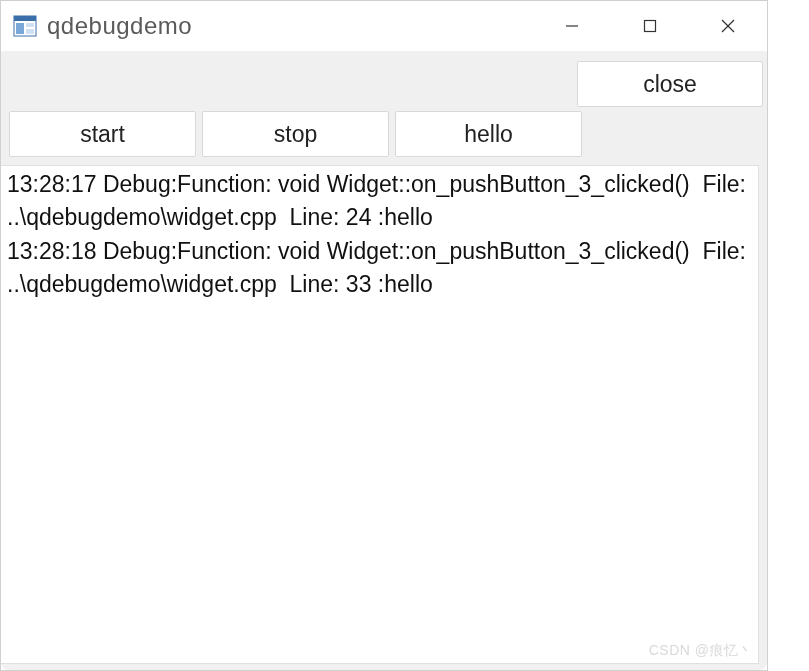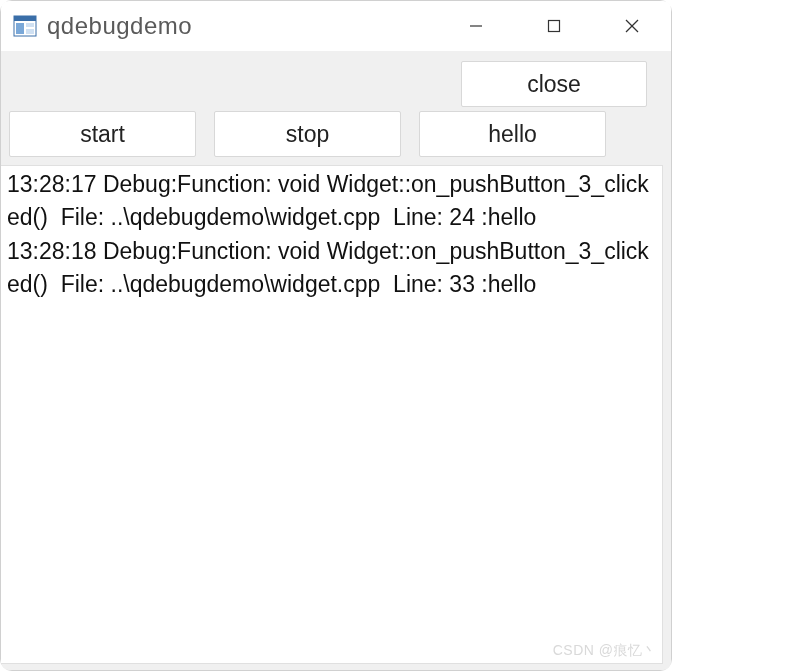--- a/index.html
+++ b/index.html
@@ -4,23 +4,23 @@
 <style>
   * { box-sizing: border-box; }
   html, body {
     margin: 0; padding: 0;
     width: 809px; height: 671px;
     font-family: "Segoe UI", "Microsoft YaHei", Arial, sans-serif;
     background: #ffffff;
     overflow: hidden;
   }
   .window {
-    width: 672px; height: 671px;
+    width: 768px; height: 671px;
     border: 1px solid #d0d0d0;
-    border-radius: 12px;
+    border-radius: 0;
     background: #ffffff;
     display: flex;
     flex-direction: column;
     position: relative;
   }
   .titlebar {
     height: 50px;
     display: flex;
     align-items: center;
     padding-left: 12px;
@@ -58,26 +58,26 @@
     background: #f0f0f0;
     display: flex;
     flex-direction: column;
     border-bottom-left-radius: 8px;
     border-bottom-right-radius: 8px;
     padding-bottom: 6px;
   }
   .row-top-right {
     display: flex;
     justify-content: flex-end;
-    padding: 10px 24px 0 8px;
+    padding: 10px 4px 0 8px;
   }
   .row-buttons {
     display: flex;
     padding: 4px 8px 4px 8px;
-    gap: 18px;
+    gap: 6px;
   }
   .qt-btn {
     height: 46px;
     background: #ffffff;
     border: 1px solid #d8d8d8;
     font-size: 23px;
     color: #222;
     display: flex;
     align-items: center;
     justify-content: center;

